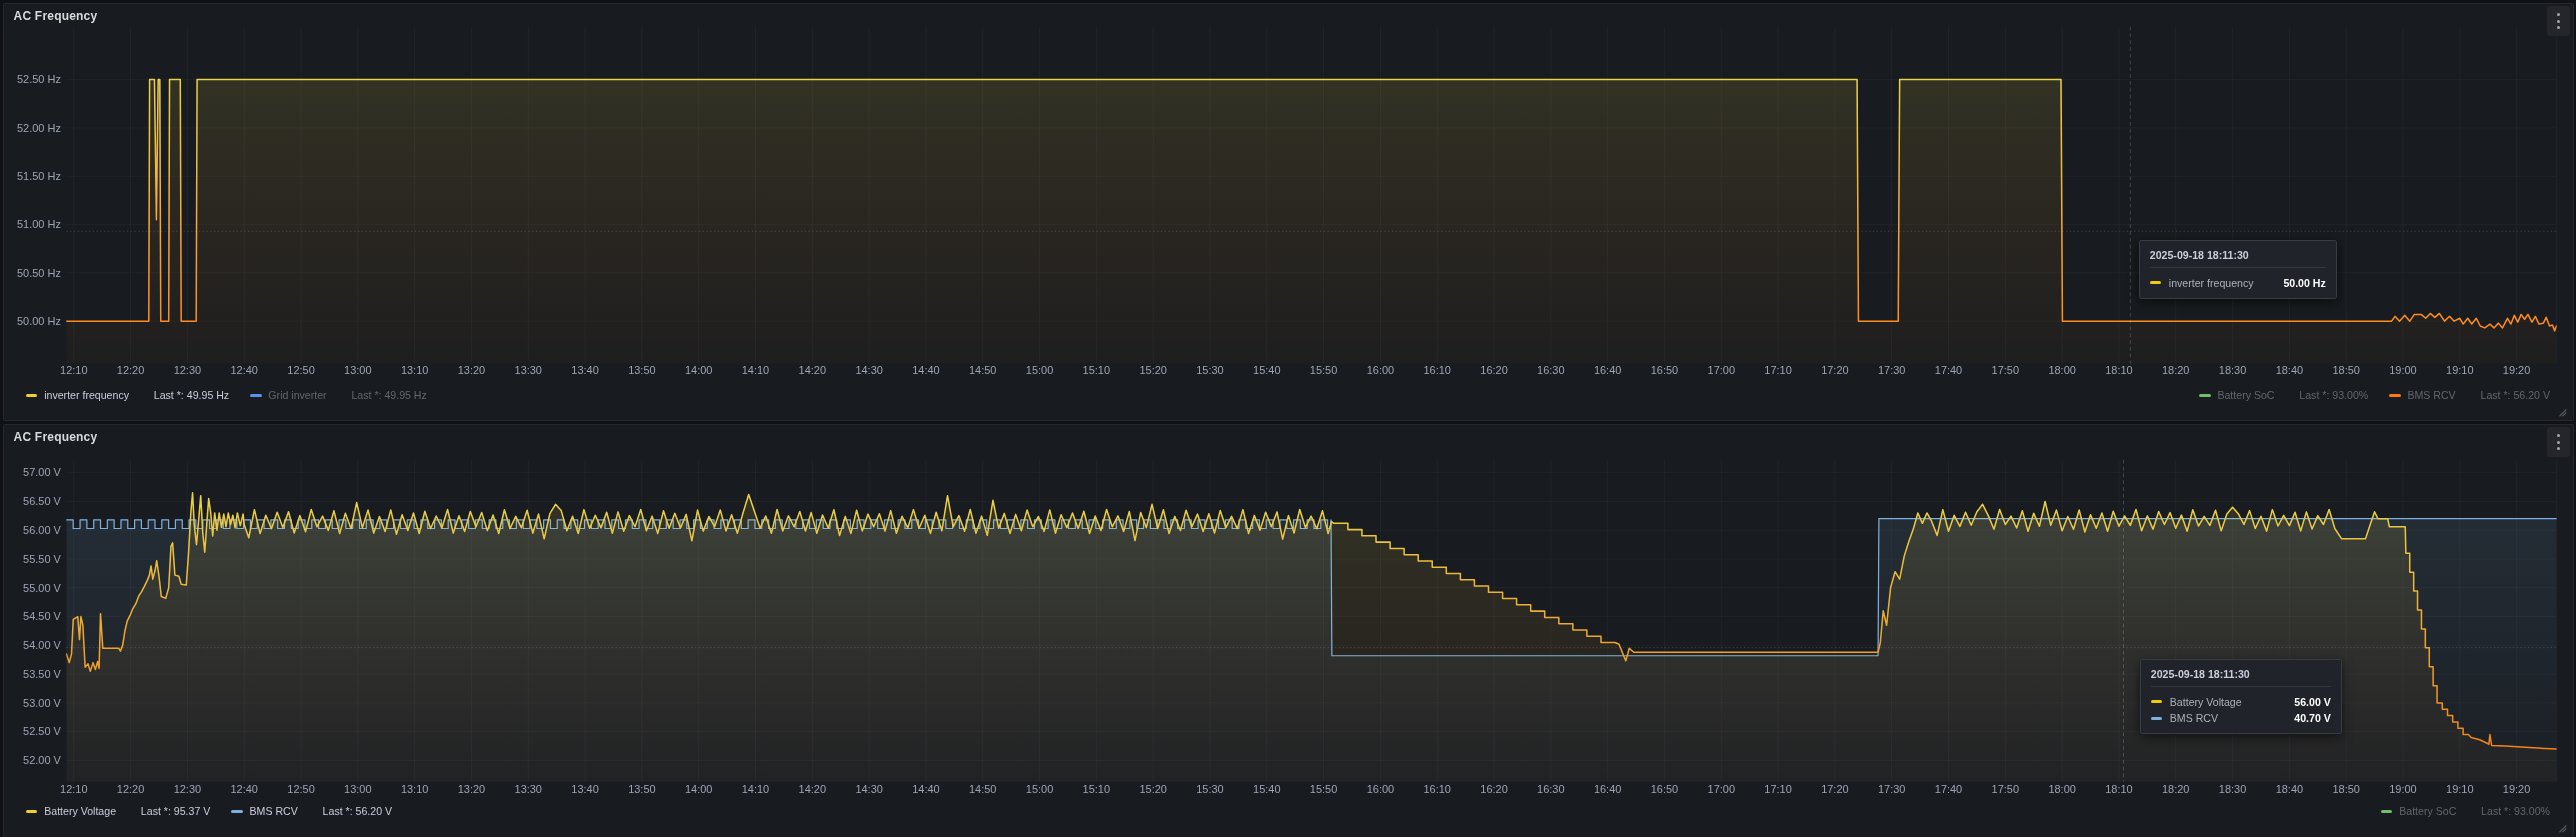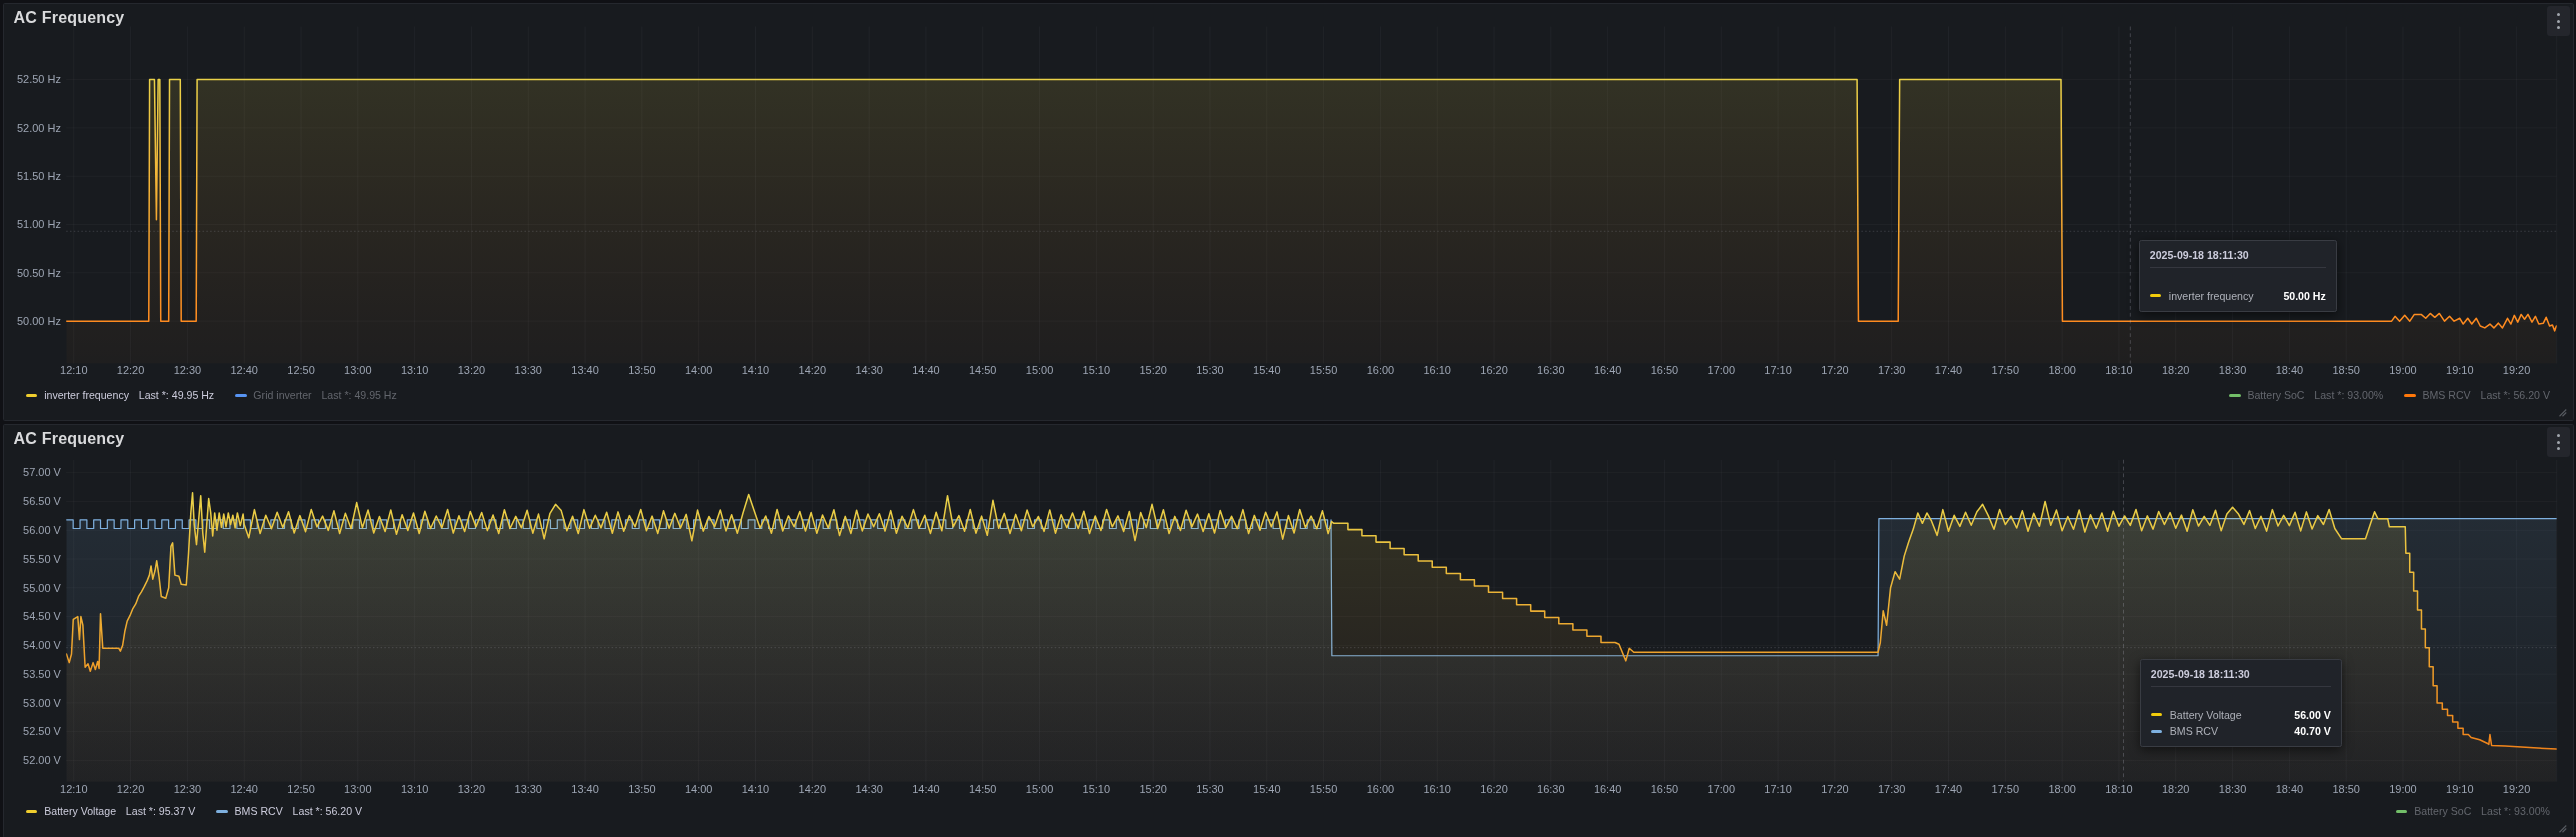--- a/index.html
+++ b/index.html
@@ -1,34 +1,34 @@
 <!DOCTYPE html>
 <html style="font-size:12px"><head>
 <meta charset="utf-8">
 <style>
   html,body{margin:0;padding:0;background:#101115;width:2576px;height:837px;overflow:hidden;
     font-family:"Liberation Sans", sans-serif;-webkit-font-smoothing:antialiased;}
   .panel{position:absolute;background:#181B1F;border:0.8px solid #25282E;border-radius:1.5px;}
-  .panel-title{position:absolute;color:#D9DADC;font-size:16px;font-weight:600;letter-spacing:0.2px;}
+  .panel-title{position:absolute;color:#D9DADC;font-size:12px;font-weight:600;letter-spacing:0.2px;}
   .kebab{position:absolute;width:23px;height:30px;background:#24262C;border-radius:3px;
     display:flex;flex-direction:column;align-items:center;justify-content:center;gap:3.8px;cursor:pointer;}
   .kebab i{width:3px;height:3px;border-radius:50%;background:#A2A7AE;display:block;}
   svg{position:absolute;left:0;top:0;pointer-events:none;}
   .legend{position:absolute;left:26px;right:26px;display:flex;justify-content:space-between;
     font-size:10.6px;line-height:13.6px;white-space:nowrap;}
   .lg-group{display:flex;gap:21px;}
   .lg-item{display:flex;align-items:center;gap:6.8px;cursor:pointer;}
   .lg-swatch{width:11.4px;height:3px;border-radius:1.5px;display:inline-block;}
   .lg-label{color:#CCCCDC;}
-  .lg-val{color:#CCCCDC;margin-left:3px;}
+  .lg-val{color:#CCCCDC;margin-left:18px;}
   .lg-item.dim .lg-label,.lg-item.dim .lg-val{color:#63666D;}
   .tooltip{position:absolute;background:#202329;border:0.8px solid #393C43;border-radius:2.3px;
     box-shadow:0 3px 10.6px rgba(0,0,0,.55);padding:7.6px 9.8px;font-size:10.6px;z-index:5;}
   .tt-head{color:#CCCCDC;font-weight:600;padding-bottom:6px;border-bottom:0.8px solid rgba(204,204,220,.12);
-    margin-bottom:22px;}
+    margin-bottom:9px;}
   .tt-row{display:flex;align-items:center;gap:7.6px;margin:4.5px 0 1.5px 0;}
   .tt-row .lg-swatch{flex:0 0 auto;}
   .tt-label{color:#AEB1B9;flex:1;padding-right:16.7px;}
   .tt-val{color:#FFFFFF;font-weight:700;}
   .resize-handle{position:absolute;width:9px;height:9px;cursor:nwse-resize;}
   .chart-canvas{position:absolute;background:transparent;}
 </style>
 </head>
 <body>
 

